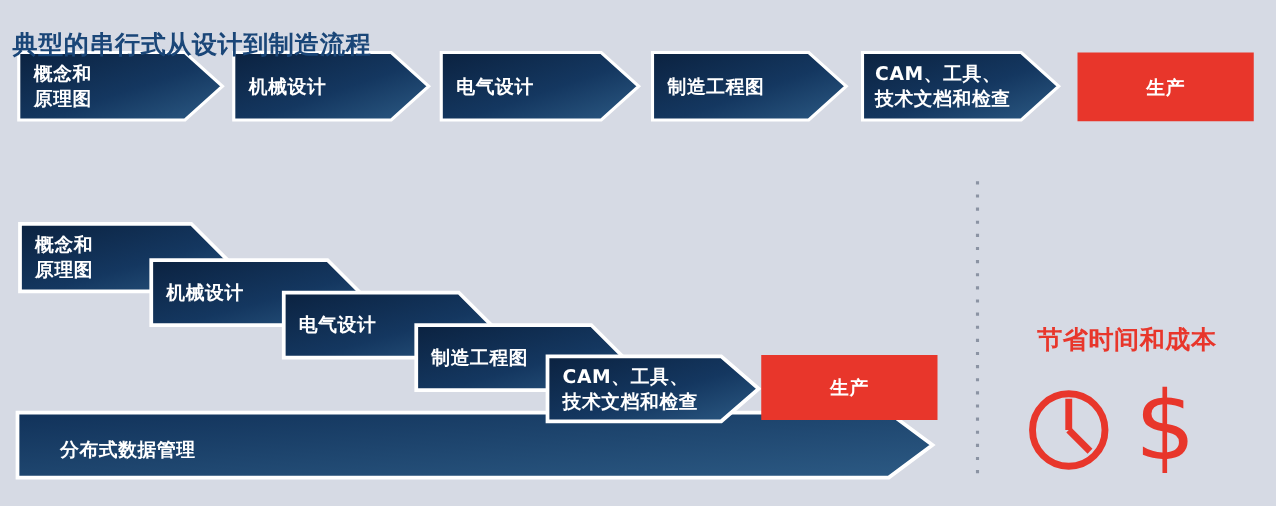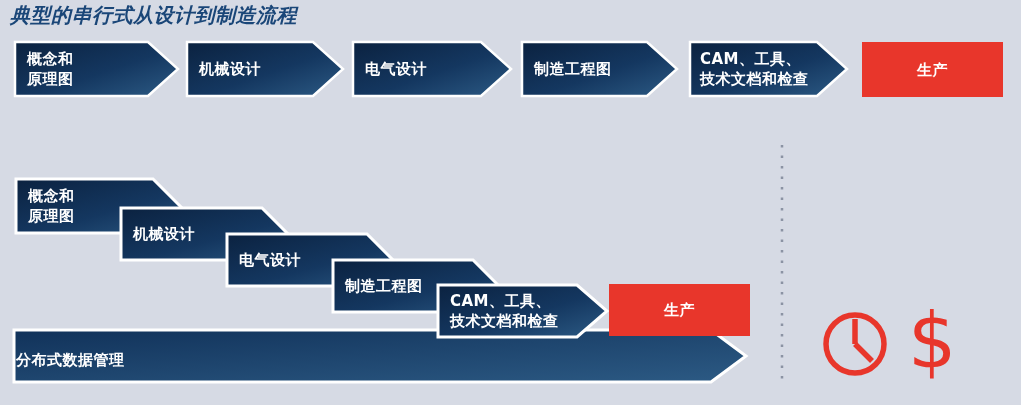--- a/index.html
+++ b/index.html
@@ -64,21 +64,21 @@
 
     <line x1="782" y1="145" x2="782" y2="382" stroke="#8b93a3" stroke-width="2.5" stroke-dasharray="2.5 8"></line>
 
     <g stroke="#e8362b" stroke-width="5.5" fill="none">
       <circle cx="855" cy="344" r="29"></circle>
       <line x1="855" y1="344" x2="855" y2="319"></line>
       <line x1="855" y1="344" x2="872" y2="361"></line>
     </g>
   </svg>
 
-  <div class="sec-title" style="left:10px;top:2px;font-style:italic;">典型的串行式从设计到制造流程</div>
+  <div class="sec-title" style="left:10px;top:22px;">典型的串行式从设计到制造流程</div>
 
   <div class="lbl" style="left:27px;top:43px;height:52px;">
     <span>概念和</span>
     <span>原理图</span>
   </div>
   <div class="lbl" style="left:199px;top:43px;height:52px;">
     <span>机械设计</span>
   </div>
   <div class="lbl" style="left:365px;top:43px;height:52px;">
     <span>电气设计</span>
@@ -107,19 +107,20 @@
   <div class="lbl" style="left:345px;top:260px;height:52px;">
     <span>制造工程图</span>
   </div>
   <div class="lbl" style="left:450px;top:285px;height:52px;">
     <span>CAM、工具、</span>
     <span>技术文档和检查</span>
   </div>
   <div class="lbl center" style="left:609px;top:284px;width:141px;height:52px;">
     <span>生产</span>
   </div>
-  <div class="lbl" style="left:16px;top:330px;height:60px;">
+  <div class="lbl" style="left:48px;top:330px;height:60px;">
     <span>分布式数据管理</span>
   </div>
 
+  <div class="benefit-title">节省时间和成本</div>
   <span class="dollar">$</span>
 
 </div>
 
 </body></html>

